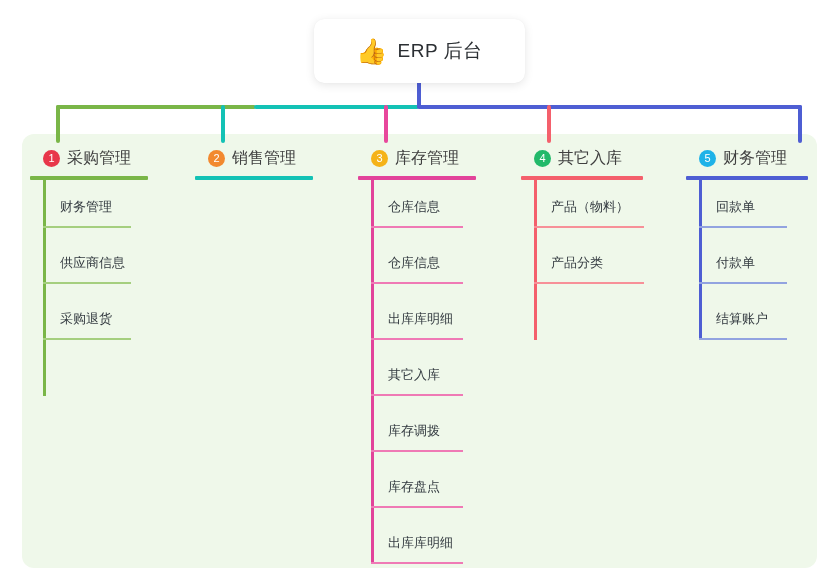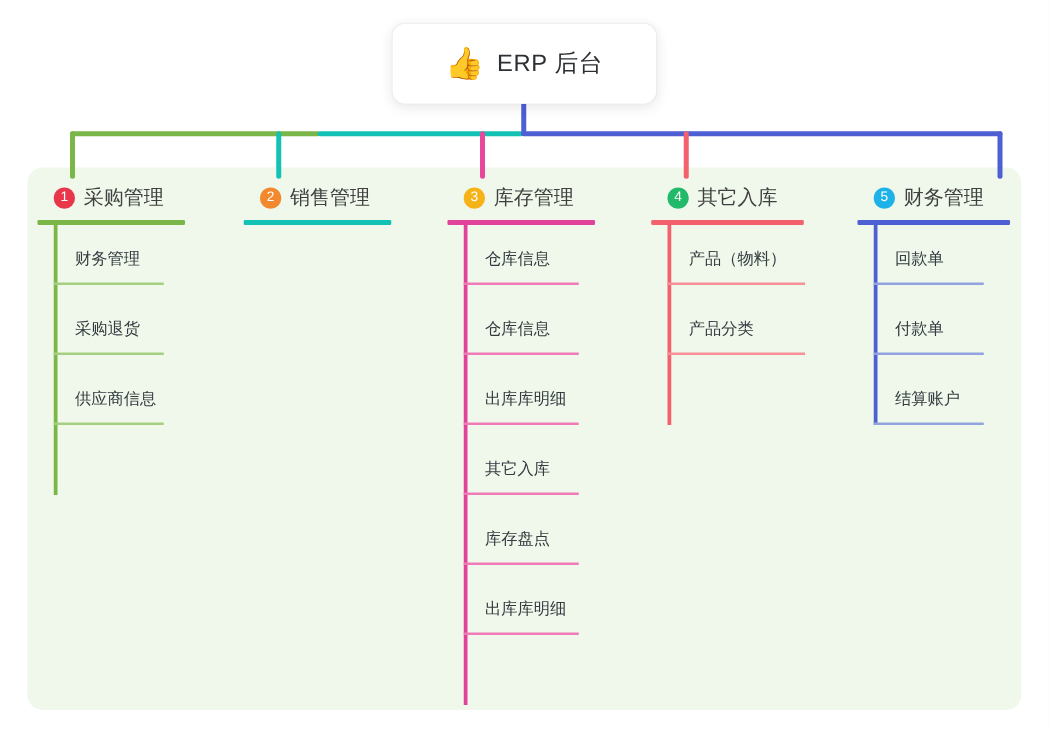--- a/index.html
+++ b/index.html
@@ -121,27 +121,27 @@
           <span class="col-title">采购管理</span>
         </div>
         <div class="head-rule" style="width: 118px; background: rgb(122, 182, 72);"></div>
         <div style="position: relative;">
           <div class="spine" style="background: rgb(122, 182, 72); top: 0px; height: 216px;"></div>
           <div class="leaf">
             <span class="leaf-label">财务管理</span>
             <div class="leaf-rule" style="width: 88px; background: rgb(165, 207, 127);"></div>
           </div>
           <div class="leaf">
+            <span class="leaf-label">供应商信息</span>
+            <div class="leaf-rule" style="width: 88px; background: rgb(165, 207, 127);"></div>
+          </div>
+          <div class="leaf">
             <span class="leaf-label">采购退货</span>
             <div class="leaf-rule" style="width: 88px; background: rgb(165, 207, 127);"></div>
           </div>
-          <div class="leaf">
-            <span class="leaf-label">供应商信息</span>
-            <div class="leaf-rule" style="width: 88px; background: rgb(165, 207, 127);"></div>
-          </div>
         </div>
       </div>
       <div class="col" style="left: 195px;">
         <div class="col-head">
           <span class="badge" style="background: rgb(242, 137, 47);">2</span>
           <span class="col-title">销售管理</span>
         </div>
         <div class="head-rule" style="width: 118px; background: rgb(19, 194, 181);"></div>
       </div>
       <div class="col" style="left: 358px;">
@@ -162,20 +162,24 @@
           </div>
           <div class="leaf">
             <span class="leaf-label">出库库明细</span>
             <div class="leaf-rule" style="width: 92px; background: rgb(239, 122, 181);"></div>
           </div>
           <div class="leaf">
             <span class="leaf-label">其它入库</span>
             <div class="leaf-rule" style="width: 92px; background: rgb(239, 122, 181);"></div>
           </div>
           <div class="leaf">
+            <span class="leaf-label">库存调拨</span>
+            <div class="leaf-rule" style="width: 92px; background: rgb(239, 122, 181);"></div>
+          </div>
+          <div class="leaf">
             <span class="leaf-label">库存盘点</span>
             <div class="leaf-rule" style="width: 92px; background: rgb(239, 122, 181);"></div>
           </div>
           <div class="leaf">
             <span class="leaf-label">出库库明细</span>
             <div class="leaf-rule" style="width: 92px; background: rgb(239, 122, 181);"></div>
           </div>
         </div>
       </div>
       <div class="col" style="left: 521px;">

